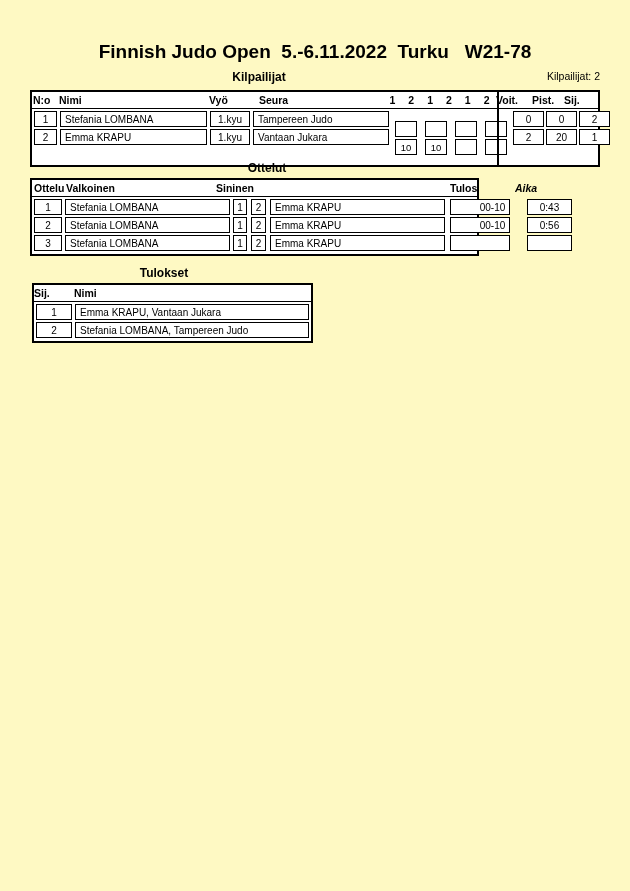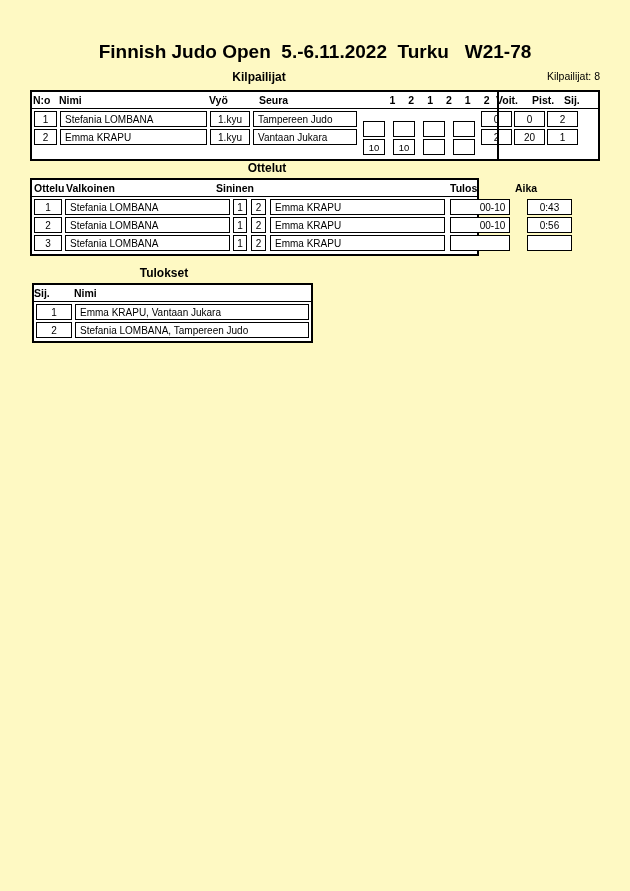--- a/index.html
+++ b/index.html
@@ -22,48 +22,48 @@
   .hrow { display:flex; align-items:center; height:16px; border-bottom:1px solid #000;
           font-weight:bold; font-size:10.5px; }
   .drow { display:flex; align-items:center; height:16px; margin-top:2px; font-size:10px; }
   .cell { flex:none; box-sizing:border-box; overflow:hidden; white-space:nowrap; }
   .hc   { text-align:left; }
   .box  { border:1px solid #000; height:16px; display:flex; align-items:center;
           justify-content:center; background:#fff; }
   .box.tl { justify-content:flex-start; padding-left:4px; }
 
   
-  #t1 { left:30px; top:90px; width:570px; padding-bottom:14px; }
+  #t1 { left:30px; top:90px; width:570px; padding-bottom:20px; }
   #t1 .vline { position:absolute; left:465px; top:-1px; bottom:-1px; width:2px; background:#000; }
   .t1h-no    { width:27px; padding-left:1px; }
   .t1h-nimi  { width:150px; }
   .t1h-vyo   { width:50px; }
   .t1h-seura { width:124px; }
   .t1h-scores{ width:113px; display:flex; }
   .t1h-scores span { flex:1; text-align:center; }
   .t1h-voit  { width:36px; }
   .t1h-pist  { width:32px; }
   .t1h-sij   { width:34px; }
   .t1d-no    { margin-left:2px;  width:23px; }
   .t1d-nimi  { margin-left:3px;  width:147px; }
   .t1d-vyo   { margin-left:3px;  width:40px; }
-  .t1d-seura { margin-left:3px;  width:104px; }
+  .t1d-seura { margin-left:3px;  width:136px; }
   .sbox      { margin-left:8px;  width:22px; font-size:9.5px;margin-top:20px; }
   .sbox.first{ margin-left:6px; }
   .t1d-voit  { margin-left:6px;  width:31px; }
   .t1d-pist  { margin-left:2px;  width:31px; }
   .t1d-sij   { margin-left:2px;  width:31px; }
 
   
   #t2 { left:30px; top:178px; width:449px; padding-bottom:3px; }
   .t2h-ottelu { width:32px; margin-left:2px; }
   .t2h-valk   { width:150px; }
   .t2h-sin    { width:228px; }
   .t2h-tulos  { margin-left:6px; width:60px; }
-  .t2h-aika   { margin-left:5px; width:45px; }
+  .t2h-aika   { margin-left:5px; width:45px;font-style:italic; }
   .t2d-no     { margin-left:2px; width:28px; }
   .t2d-valk   { margin-left:3px; width:165px; }
   .t2d-s1     { margin-left:3px; width:14px; }
   .t2d-s2     { margin-left:4px; width:15px; }
   .t2d-sin    { margin-left:4px; width:175px; }
   .t2d-tulos  { margin-left:5px; width:60px;padding-left:25px; }
   .t2d-aika   { margin-left:17px; width:45px; }
 
   
   #t3 { left:32px; top:283px; width:281px; padding-bottom:3px; }
@@ -73,21 +73,21 @@
   .t3d-nimi { margin-left:3px; width:234px; }
 </style>
 </head>
 <body>
 
 <div class="page">
 
   <div class="main-title">Finnish Judo Open  5.-6.11.2022  Turku   W21-78</div>
 
   <div class="sec-title" id="kilp-title">Kilpailijat</div>
-  <div class="count-label">Kilpailijat: 8</div>
+  <div class="count-label">Kilpailijat: 2</div>
 
   <div class="tbl" id="t1">
     <div class="vline"></div>
     <div class="hrow">
       <div class="cell t1h-no">N:o</div>
       <div class="cell t1h-nimi hc">Nimi</div>
       <div class="cell t1h-vyo hc">Vyö</div>
       <div class="cell t1h-seura hc">Seura</div>
       <div class="cell t1h-scores">
         <span>1</span>

